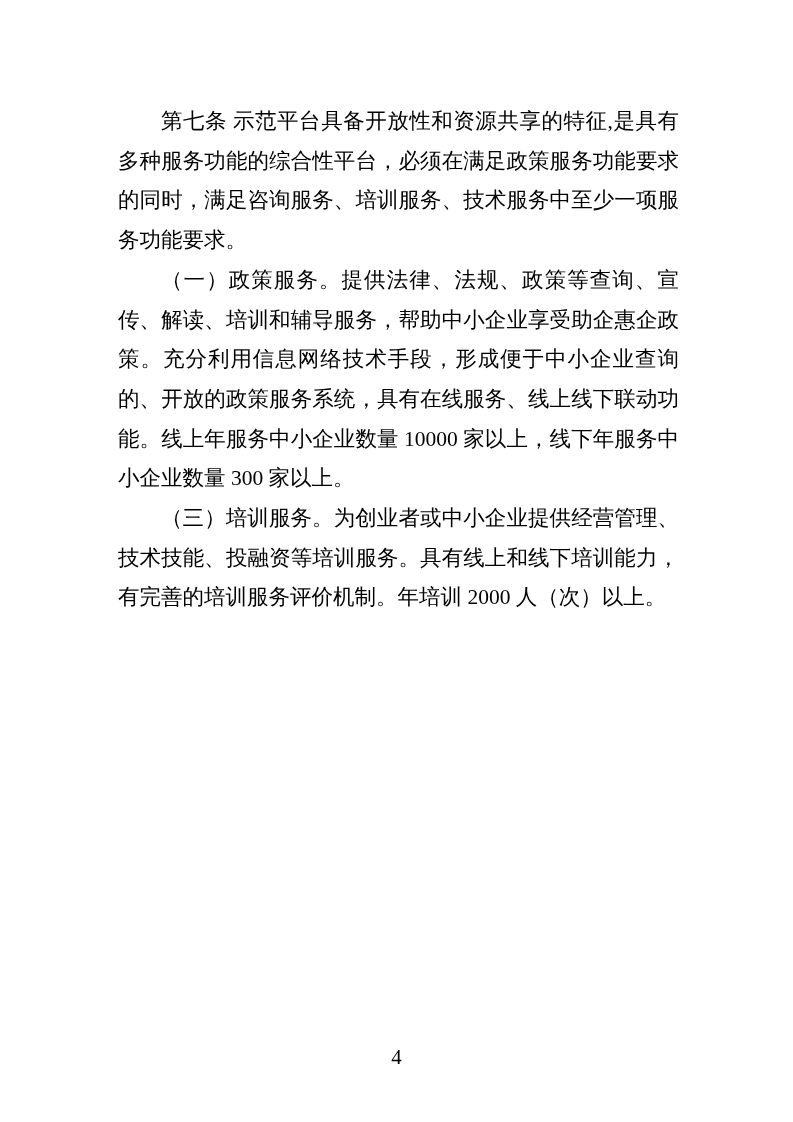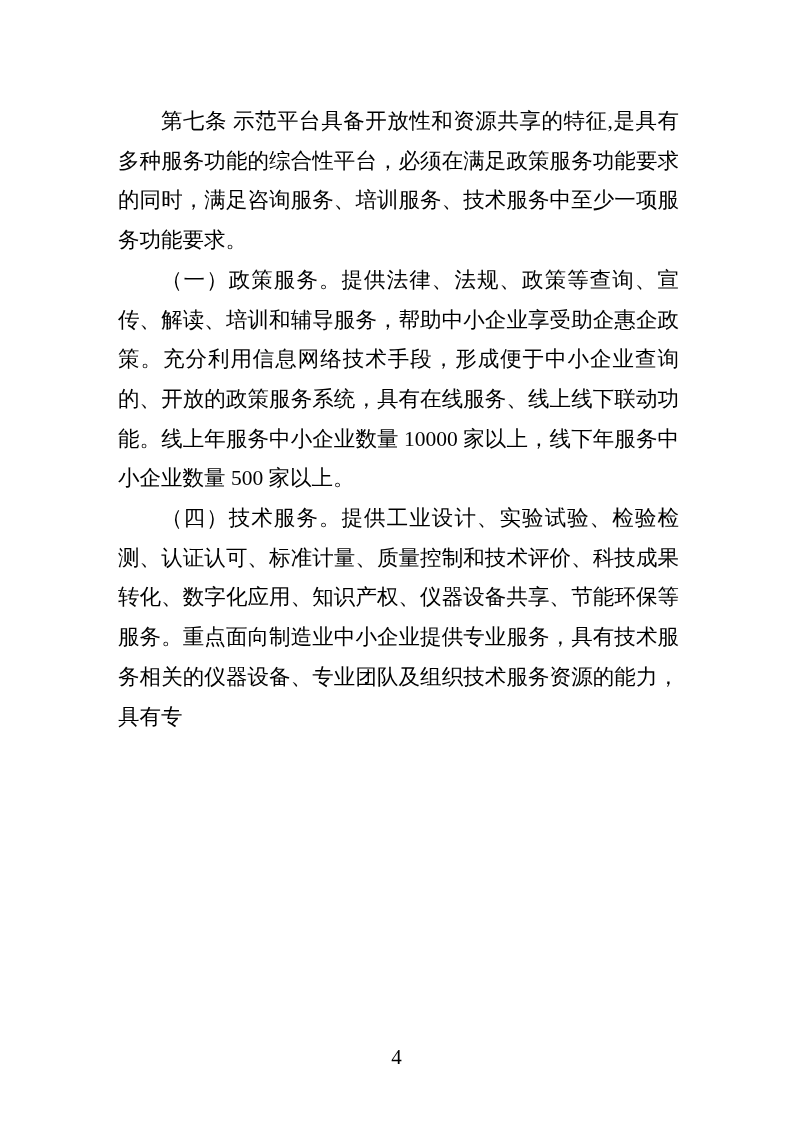--- a/index.html
+++ b/index.html
@@ -52,19 +52,19 @@
     font-size: 21px;
     line-height: 26px;
   }
 </style>
 </head>
 <body>
 
 <div class="page">
   <div class="content" id="paragraphs-container">
       <p class="para">第七条  示范平台具备开放性和资源共享的特征,是具有多种服务功能的综合性平台，必须在满足政策服务功能要求的同时，满足咨询服务、培训服务、技术服务中至少一项服务功能要求。</p>
-      <p class="para">（一）政策服务。提供法律、法规、政策等查询、宣传、解读、培训和辅导服务，帮助中小企业享受助企惠企政策。充分利用信息网络技术手段，形成便于中小企业查询的、开放的政策服务系统，具有在线服务、线上线下联动功能。线上年服务中小企业数量 10000 家以上，线下年服务中小企业数量 500 家以上。</p>
-      <p class="para">（四）技术服务。提供工业设计、实验试验、检验检测、认证认可、标准计量、质量控制和技术评价、科技成果转化、数字化应用、知识产权、仪器设备共享、节能环保等服务。重点面向制造业中小企业提供专业服务，具有技术服务相关的仪器设备、专业团队及组织技术服务资源的能力，具有专</p>
+      <p class="para">（一）政策服务。提供法律、法规、政策等查询、宣传、解读、培训和辅导服务，帮助中小企业享受助企惠企政策。充分利用信息网络技术手段，形成便于中小企业查询的、开放的政策服务系统，具有在线服务、线上线下联动功能。线上年服务中小企业数量 10000 家以上，线下年服务中小企业数量 300 家以上。</p>
+      <p class="para">（三）培训服务。为创业者或中小企业提供经营管理、技术技能、投融资等培训服务。具有线上和线下培训能力，有完善的培训服务评价机制。年培训 2000 人（次）以上。</p>
     </div>
   <div class="footer">
     <span class="page-num">4</span>
   </div>
 </div>
 
 </body></html>

